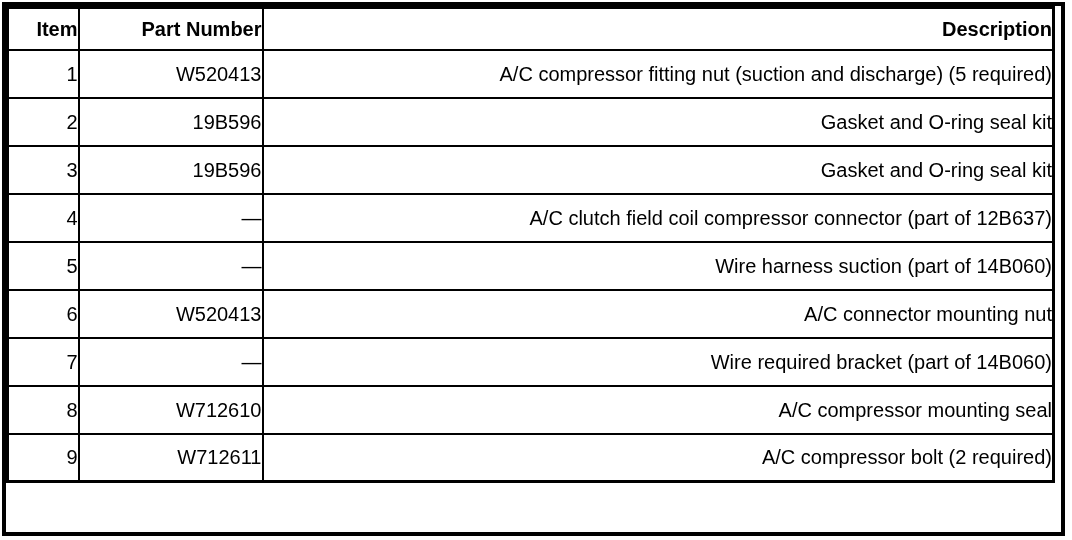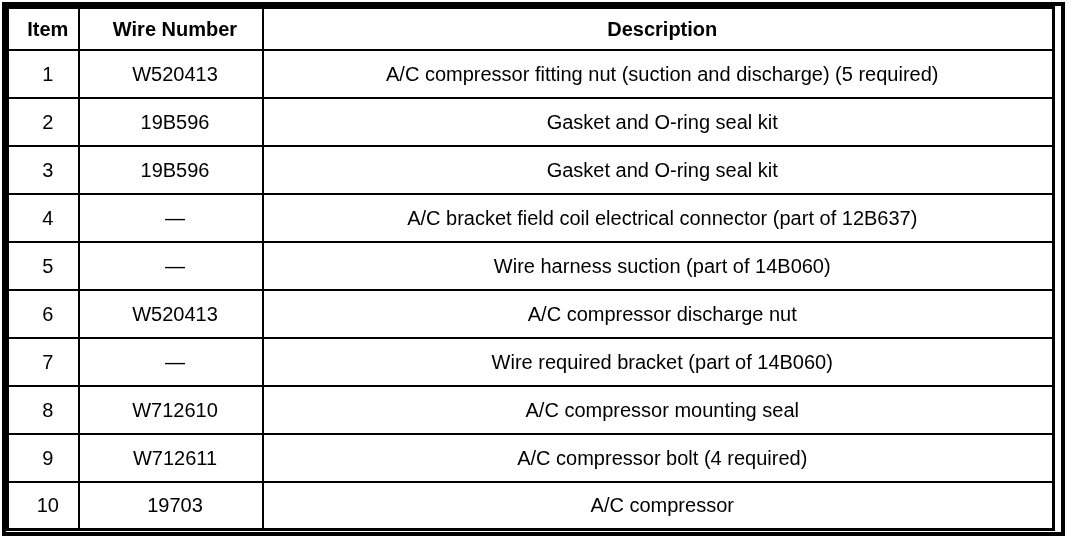--- a/index.html
+++ b/index.html
@@ -30,21 +30,21 @@
   table.parts-table, 
   table.parts-table th, 
   table.parts-table td {
     border: 2px solid #000000;
   }
   table.parts-table {
     border-width: 3px;
   }
   th, td {
     padding: 0 0 0 9px;
-    text-align: center;
+    text-align: right;
     vertical-align: middle;
     font-size: 20px;
     line-height: 1.1;
     overflow: hidden;
     white-space: nowrap;
   }
   thead tr { height: 42px; }
   tbody tr { height: 48px; }
   th { font-weight: bold; }
   td { font-weight: normal; }
@@ -58,21 +58,21 @@
 <div class="outer-frame">
   <table class="parts-table">
     <colgroup>
       <col class="col-item">
       <col class="col-part">
       <col class="col-desc">
     </colgroup>
     <thead>
       <tr>
         <th>Item</th>
-        <th>Wire Number</th>
+        <th>Part Number</th>
         <th>Description</th>
       </tr>
     </thead>
     <tbody>
         <tr>
           <td>1</td>
           <td>W520413</td>
           <td>A/C compressor fitting nut (suction and discharge) (5 required)</td>
         </tr>
         <tr>
@@ -81,47 +81,42 @@
           <td>Gasket and O-ring seal kit</td>
         </tr>
         <tr>
           <td>3</td>
           <td>19B596</td>
           <td>Gasket and O-ring seal kit</td>
         </tr>
         <tr>
           <td>4</td>
           <td>—</td>
-          <td>A/C bracket field coil electrical connector (part of 12B637)</td>
+          <td>A/C clutch field coil compressor connector (part of 12B637)</td>
         </tr>
         <tr>
           <td>5</td>
           <td>—</td>
           <td>Wire harness suction (part of 14B060)</td>
         </tr>
         <tr>
           <td>6</td>
           <td>W520413</td>
-          <td>A/C compressor discharge nut</td>
+          <td>A/C connector mounting nut</td>
         </tr>
         <tr>
           <td>7</td>
           <td>—</td>
           <td>Wire required bracket (part of 14B060)</td>
         </tr>
         <tr>
           <td>8</td>
           <td>W712610</td>
           <td>A/C compressor mounting seal</td>
         </tr>
         <tr>
           <td>9</td>
           <td>W712611</td>
-          <td>A/C compressor bolt (4 required)</td>
-        </tr>
-        <tr>
-          <td>10</td>
-          <td>19703</td>
-          <td>A/C compressor</td>
+          <td>A/C compressor bolt (2 required)</td>
         </tr>
       </tbody>
   </table>
 </div>
 
 </body></html>

